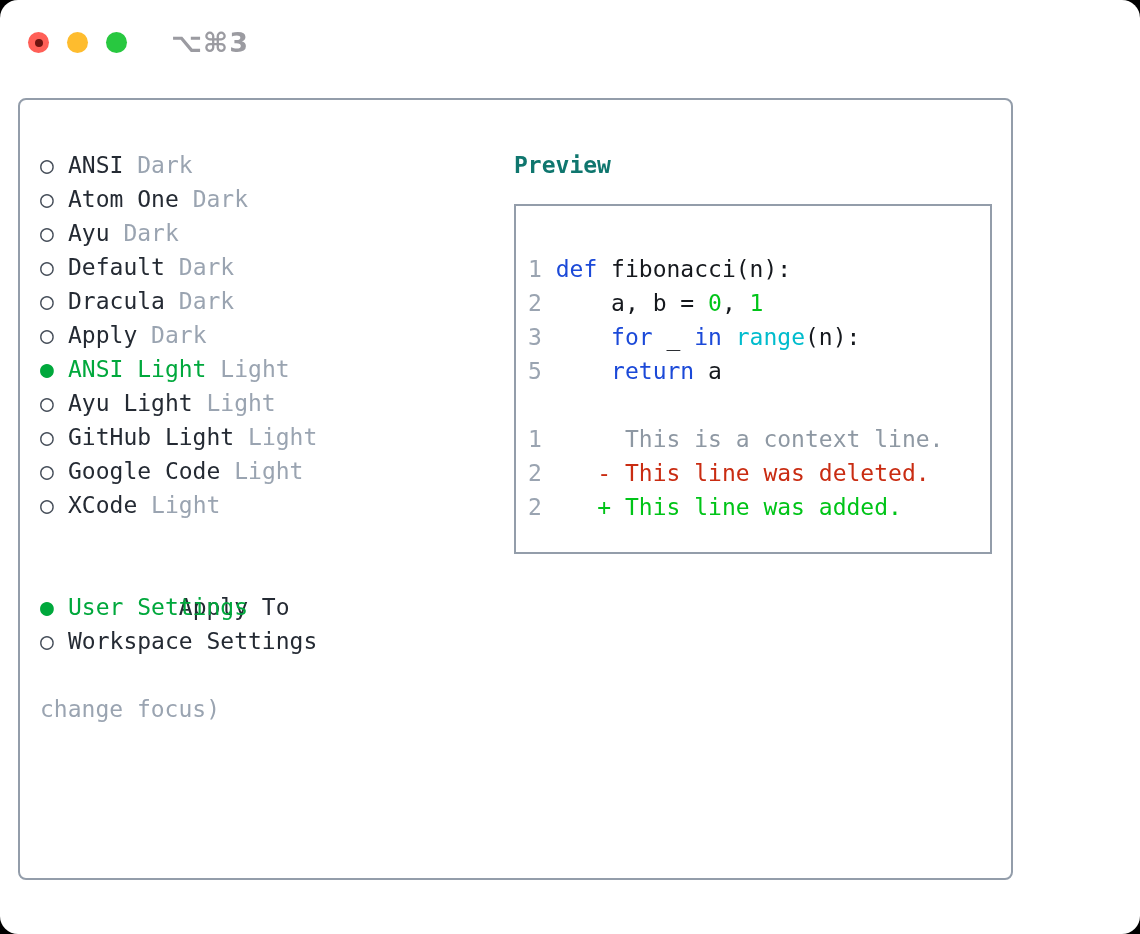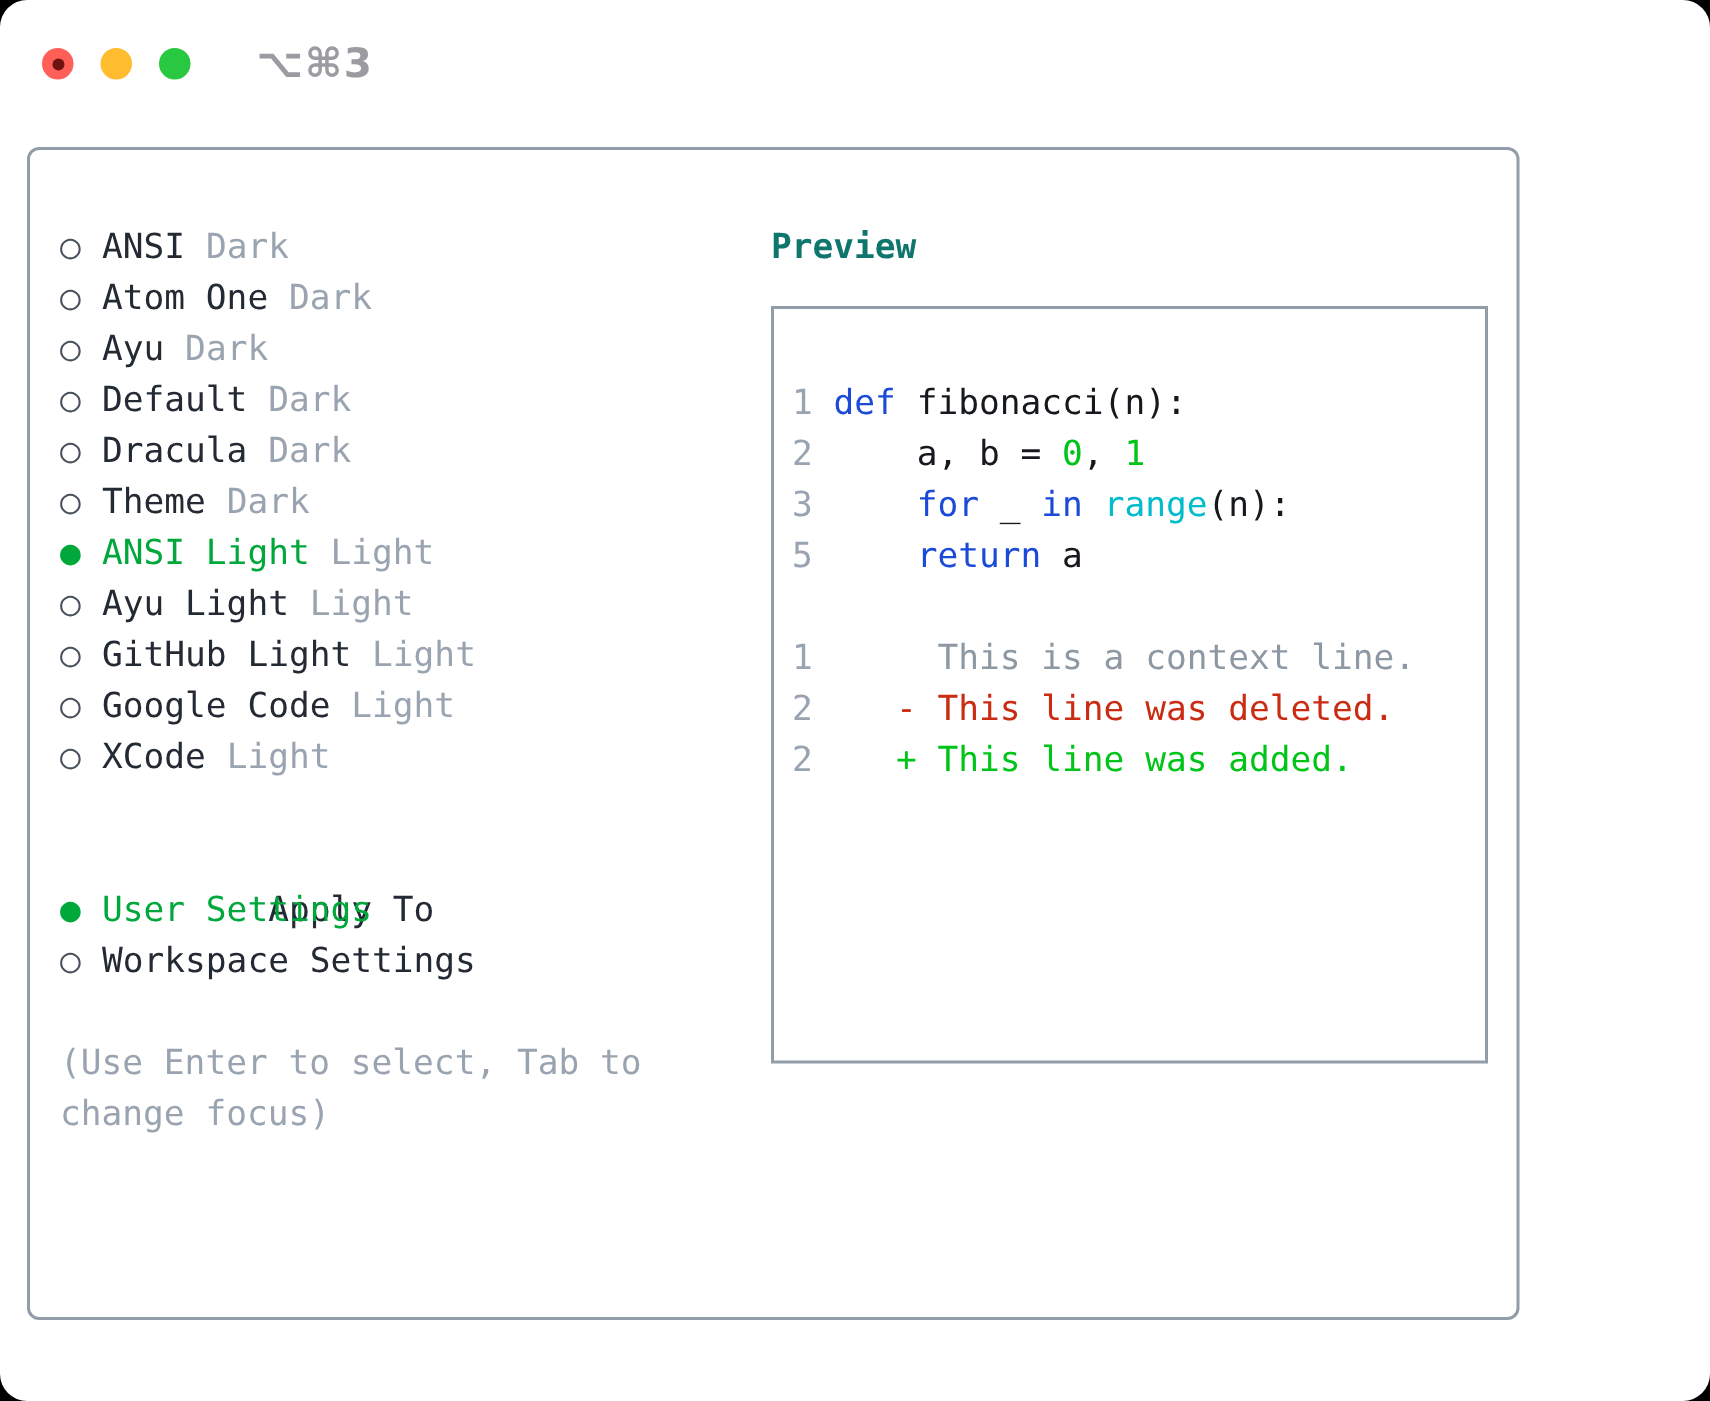--- a/index.html
+++ b/index.html
@@ -39,21 +39,21 @@
   .bold{font-weight:bold;color:#0c0f14;}
   .name{color:var(--text);}
   .name.sel{color:var(--green_ui);}
   .variant{color:var(--muted);}
   .spacer{height:34px;}
   .help{color:var(--muted);}
   
   .right-col{flex:1;font-size:23px;line-height:34px;padding-left:10px;}
   .preview-header{height:34px;font-weight:bold;color:#0f766e;}
   .preview-box{
-    margin-top:22px;width:478px;height:505px;box-sizing:border-box;
+    margin-top:22px;width:478px;height:350px;box-sizing:border-box;
     border:2px solid var(--border);padding:46px 6px 0 12px;overflow:hidden;background:#fff;
   }
   .code-line{height:34px;white-space:pre;}
   .ln{color:var(--muted);}
   .tk-kw{color:var(--kw);}
   .tk-builtin{color:var(--builtin);}
   .tk-num{color:var(--num_green);}
   .tk-plain{color:var(--code_text);}
   .tk-ctx{color:var(--ctx);}
   .tk-del{color:var(--del_red);}
@@ -73,38 +73,37 @@
 
   <div class="panel">
 
     <div class="left-col">
       <div id="theme-list">
           <div class="row"><span class="marker unsel">○</span><span class="name">ANSI</span> <span class="variant">Dark</span></div>
           <div class="row"><span class="marker unsel">○</span><span class="name">Atom One</span> <span class="variant">Dark</span></div>
           <div class="row"><span class="marker unsel">○</span><span class="name">Ayu</span> <span class="variant">Dark</span></div>
           <div class="row"><span class="marker unsel">○</span><span class="name">Default</span> <span class="variant">Dark</span></div>
           <div class="row"><span class="marker unsel">○</span><span class="name">Dracula</span> <span class="variant">Dark</span></div>
-          <div class="row"><span class="marker unsel">○</span><span class="name">Theme</span> <span class="variant">Dark</span></div>
+          <div class="row"><span class="marker unsel">○</span><span class="name">Apply</span> <span class="variant">Dark</span></div>
           <div class="row"><span class="marker sel">●</span><span class="name sel">ANSI Light</span> <span class="variant">Light</span></div>
           <div class="row"><span class="marker unsel">○</span><span class="name">Ayu Light</span> <span class="variant">Light</span></div>
           <div class="row"><span class="marker unsel">○</span><span class="name">GitHub Light</span> <span class="variant">Light</span></div>
           <div class="row"><span class="marker unsel">○</span><span class="name">Google Code</span> <span class="variant">Light</span></div>
           <div class="row"><span class="marker unsel">○</span><span class="name">XCode</span> <span class="variant">Light</span></div>
         </div>
       <div class="spacer"></div>
       <div class="row">
         <span class="marker"> </span><span>Apply To</span>
       </div>
       <div id="apply-list">
           <div class="row"><span class="marker sel">●</span><span class="name sel">User Settings</span></div>
           <div class="row"><span class="marker unsel">○</span><span class="name">Workspace Settings</span></div>
         </div>
       <div class="spacer"></div>
       <div class="help">
-        <div class="row">(Use Enter to select, Tab to</div>
         <div class="row">change focus)</div>
       </div>
     </div>
 
     <div class="right-col">
       <div class="preview-header">Preview</div>
       <div class="preview-box" id="preview-box">
           <div class="code-line"><span class="ln">1</span> <span class="tk-kw">def</span><span class="tk-plain"> fibonacci(n):</span></div>
           <div class="code-line"><span class="ln">2</span> <span class="tk-plain">    a, b = </span><span class="tk-num">0</span><span class="tk-plain">, </span><span class="tk-num">1</span></div>
           <div class="code-line"><span class="ln">3</span> <span class="tk-plain">    </span><span class="tk-kw">for</span><span class="tk-plain"> _ </span><span class="tk-kw">in</span><span class="tk-plain"> </span><span class="tk-builtin">range</span><span class="tk-plain">(n):</span></div>

